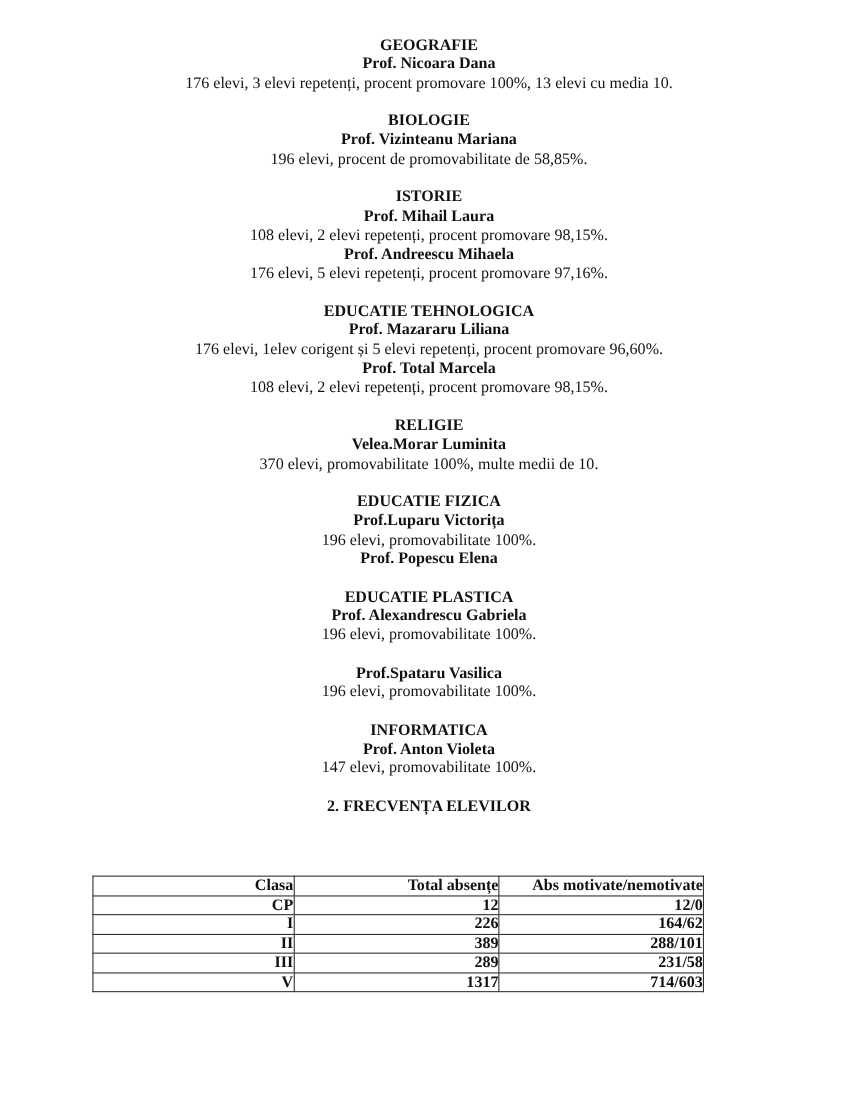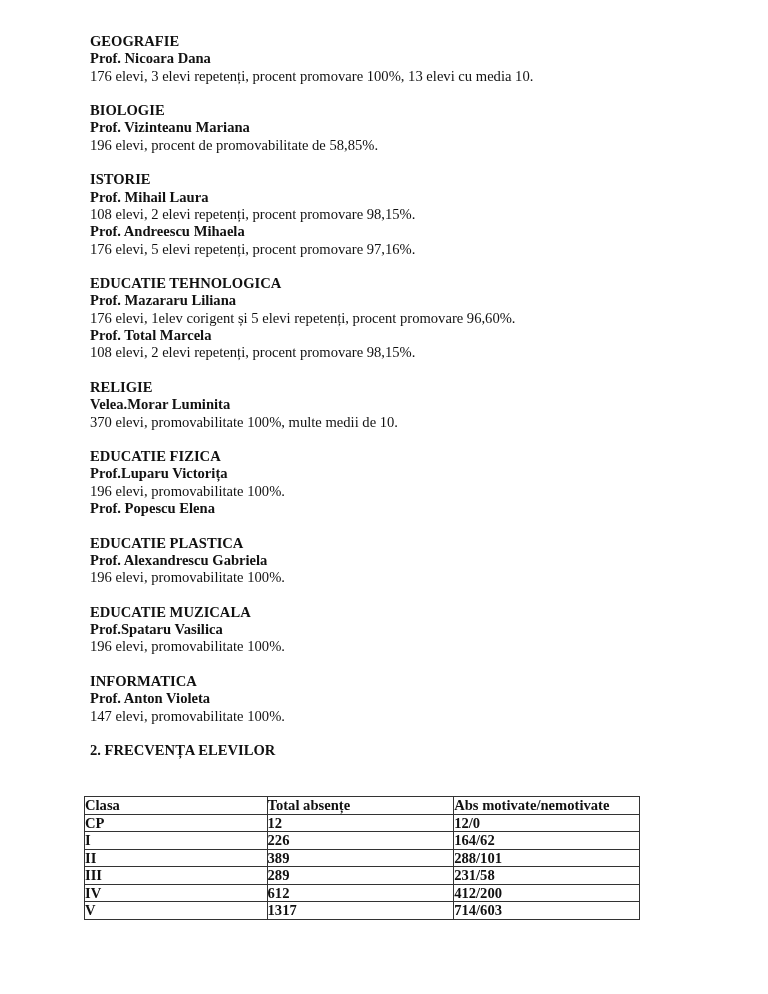--- a/index.html
+++ b/index.html
@@ -1,25 +1,25 @@
 <!DOCTYPE html>
 <html><head>
 <meta charset="utf-8">
 <style>
   html, body { margin:0; padding:0; background:#ffffff; }
   body { width:768px; height:994px; position:relative; overflow:hidden;
          font-family:"Liberation Serif","DejaVu Serif",serif; color:#111; }
   .page { position:absolute; left:90px; top:33px; width:600px; }
-  .line { font-size:14.6px; line-height:17.3px; height:17.3px; white-space:nowrap; }
+  .line { font-size:14.6px; line-height:17.3px; height:17.3px; white-space:nowrap;text-align:center; }
   .b { font-weight:bold; }
   .gap { height:17.3px; }
   .section-title { font-size:14.6px; font-weight:bold; line-height:17.3px; }
   table.abs { position:absolute; left:84px; top:796px; width:556px;
               border-collapse:collapse; font-weight:bold; font-size:14.6px; }
-  table.abs td, table.abs th { border:1px solid #333; text-align:left;
+  table.abs td, table.abs th { border:1px solid #333; text-align:right;
               height:16.5px; line-height:16px; padding:0; font-weight:bold; }
   col.c1 { width:183px; } col.c2 { width:187px; } col.c3 { width:186px; }
 </style>
 </head>
 <body>
 
 <div class="page">
 
   <div class="line b">GEOGRAFIE</div>
   <div class="line b">Prof. Nicoara Dana</div>
@@ -54,21 +54,20 @@
   <div class="line b">Prof.Luparu Victorița</div>
   <div class="line">196 elevi, promovabilitate 100%.</div>
   <div class="line b">Prof. Popescu Elena</div>
   <div class="gap"></div>
 
   <div class="line b">EDUCATIE PLASTICA</div>
   <div class="line b">Prof. Alexandrescu Gabriela</div>
   <div class="line">196 elevi, promovabilitate 100%.</div>
   <div class="gap"></div>
 
-  <div class="line b">EDUCATIE MUZICALA</div>
   <div class="line b">Prof.Spataru Vasilica</div>
   <div class="line">196 elevi, promovabilitate 100%.</div>
   <div class="gap"></div>
 
   <div class="line b">INFORMATICA</div>
   <div class="line b">Prof. Anton Violeta</div>
   <div class="line">147 elevi, promovabilitate 100%.</div>
   <div class="gap"></div>
 
   <div class="line b section-title">2. FRECVENȚA ELEVILOR</div>
@@ -102,23 +101,18 @@
       <td>II</td>
       <td>389</td>
       <td>288/101</td>
     </tr>
     <tr>
       <td>III</td>
       <td>289</td>
       <td>231/58</td>
     </tr>
     <tr>
-      <td>IV</td>
-      <td>612</td>
-      <td>412/200</td>
-    </tr>
-    <tr>
       <td>V</td>
       <td>1317</td>
       <td>714/603</td>
     </tr>
   </tbody>
 </table>
 
 </body></html>

